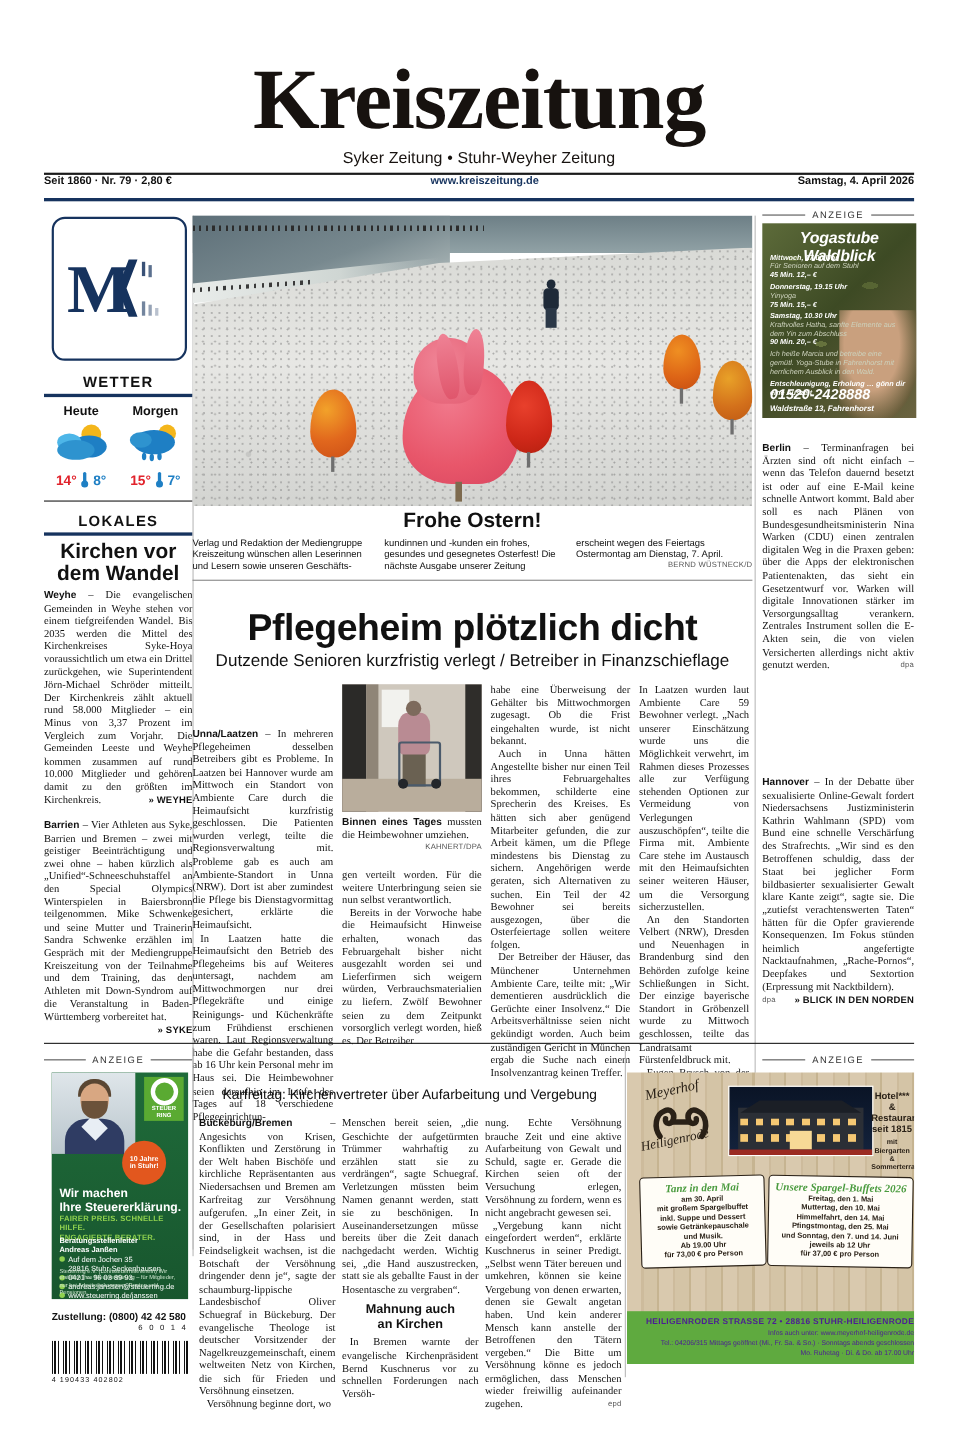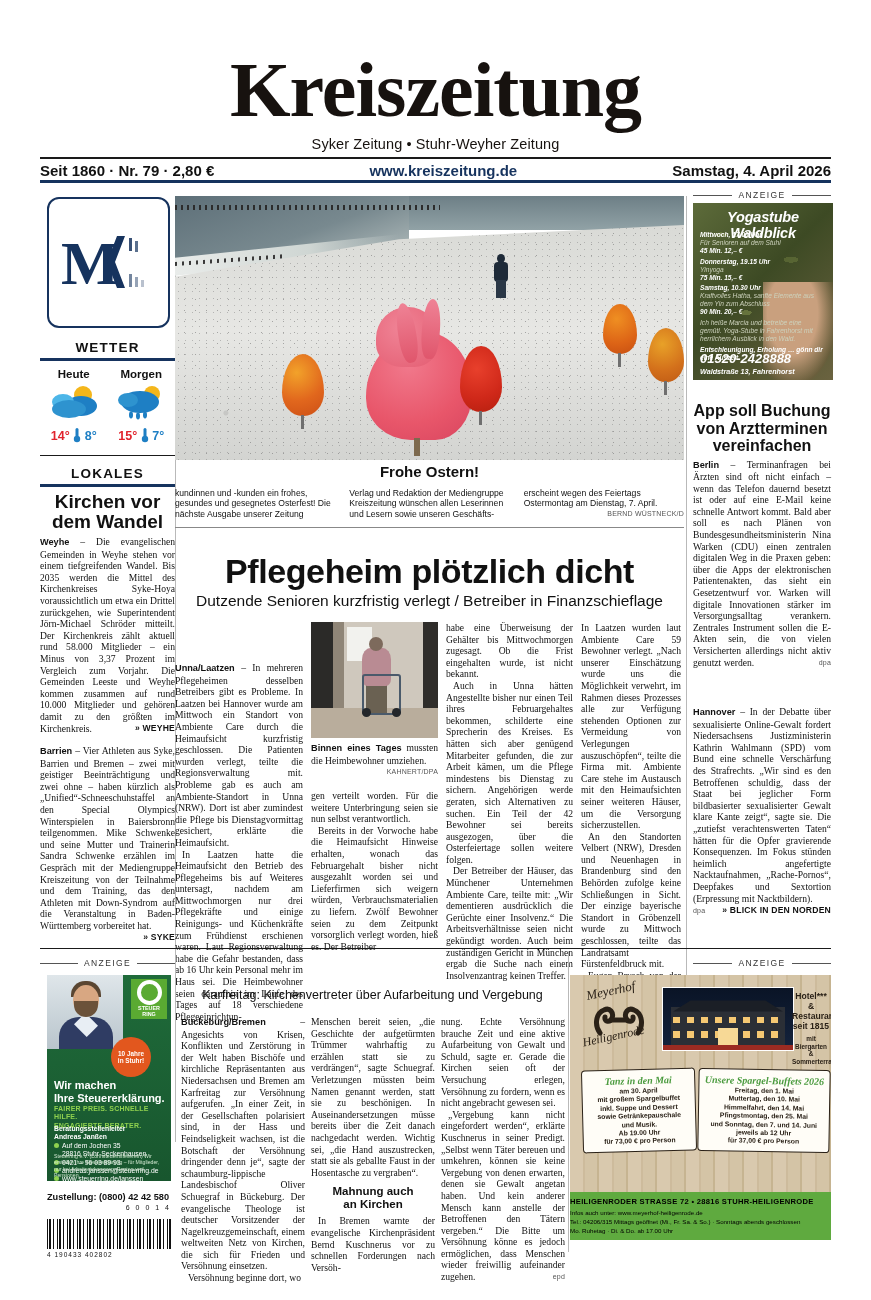--- a/index.html
+++ b/index.html
@@ -16,22 +16,22 @@
     font-family:"Liberation Serif", serif;
     font-size:78px;line-height:84px;font-weight:700;letter-spacing:-1px;
     color:#17120f;
   }
   .masthead-sub{
     font-size:14.5px;letter-spacing:.1px;margin-top:4px;color:#17120f;font-weight:400;
   }
   .mast-rule-top{position:absolute;left:40px;top:157px;width:791px;height:2px;background:#1a1a1a;}
   .mast-rule-bot{position:absolute;left:40px;top:180px;width:791px;height:3px;background:#16335e;}
   .mastbar{position:absolute;left:40px;top:159px;width:791px;height:20px;
-    display:flex;align-items:flex-end;justify-content:space-between;
-    font-size:15px;font-weight:700;}
+    display:flex;align-items:flex-start;justify-content:space-between;
+    font-size:10px;font-weight:700;}
   .mastbar .url{color:#16335e;}
 
   
   .col-rule{position:absolute;background:#b9b9b9;width:1px;}
   .hrule{position:absolute;background:#1a1a1a;height:1px;}
   .blue-rule{position:absolute;background:#16335e;height:2.5px;}
   .sec-label{font-size:13.5px;font-weight:700;letter-spacing:1.2px;text-align:center;}
   .anzeige{font-size:8.5px;letter-spacing:1.4px;color:#333;text-align:center;
            display:flex;align-items:center;gap:6px;justify-content:center;}
   .anzeige:before,.anzeige:after{content:"";flex:1;height:1px;background:#555;}
@@ -94,21 +94,21 @@
     background:radial-gradient(circle at 40% 35%,#f08496,#e45d72);
     border-radius:60% 56% 44% 48%/60% 58% 44% 44%;}
   .ear{position:absolute;width:18px;height:60px;border-radius:50% 50% 40% 40%;
     background:linear-gradient(#ef8295,#e0566c);}
   .ear.l{left:22px;top:-4px;transform:rotate(-9deg);}
   .ear.r{left:46px;top:-8px;transform:rotate(4deg);}
   .bunny-stand{position:absolute;left:56px;bottom:-16px;width:6px;height:18px;background:#7d6a4e;}
   .egg{position:absolute;border-radius:50% 50% 48% 48%/62% 62% 38% 38%;}
   .egg .stem{position:absolute;left:50%;bottom:-13px;margin-left:-2px;width:3px;height:14px;background:#6f6f6f;}
   .photo-caption{position:absolute;left:175px;top:463px;width:509px;text-align:center;
-    font-size:15px;font-weight:700;}
+    font-size:19px;font-weight:700;}
   .caption-cols{position:absolute;left:175px;top:488px;width:509px;display:flex;gap:14px;}
   .caption-cols .cc{flex:1;font-size:8.6px;line-height:10.4px;text-align:left;}
 
   
   .main-hl{position:absolute;left:175px;top:552px;width:509px;text-align:center;
     font-size:34px;font-weight:700;letter-spacing:-.4px;}
   .main-sub{position:absolute;left:175px;top:592px;width:509px;text-align:center;
     font-size:15.5px;font-weight:400;}
 
   
@@ -203,22 +203,22 @@
   .mh-winrow{position:absolute;left:8%;width:84%;height:10%;
     background:repeating-linear-gradient(90deg,#f5c873 0 7px,transparent 7px 14px);}
   .mh-side{position:absolute;left:222px;top:16px;width:38px;color:#2a2117;text-align:center;}
   .mh-side .a{font-size:8.6px;font-weight:700;line-height:10px;}
   .mh-side .b{font-size:6.4px;font-weight:700;line-height:7.6px;margin-top:4px;}
   .mh-card{position:absolute;background:#fffdf7;border:1.5px solid #2a2117;
     border-radius:4px;padding:5px 4px;text-align:center;color:#2a2117;}
   .mh-card .ct{font-family:"Liberation Serif",serif;font-style:italic;font-weight:700;
     font-size:10px;color:#4b9b3f;line-height:12px;}
   .mh-card .cl{font-size:6.8px;line-height:8.4px;font-weight:700;}
-  .mh-foot{position:absolute;left:0;bottom:0;width:261px;height:48px;background:#5faa3f;color:#000000;
-    text-align:left;padding-top:5px;box-sizing:border-box;}
+  .mh-foot{position:absolute;left:0;bottom:0;width:261px;height:48px;background:#5faa3f;color:#4c1d95;
+    text-align:right;padding-top:5px;box-sizing:border-box;}
   .mh-foot .f1{font-size:7.6px;font-weight:700;letter-spacing:.3px;}
   .mh-foot .f2{font-size:6.2px;margin-top:3px;line-height:8px;}
 </style>
 </head>
 <body>
 
 <div class="page">
 
   <div class="masthead">
     <div class="masthead-title">Kreiszeitung</div>
@@ -382,22 +382,22 @@
       </div>
     <div style="position:absolute;left:62.5%;top:22%;width:16px;height:44px;">
       <div style="position:absolute;left:4px;top:0;width:8px;height:9px;background:#1e2a38;border-radius:50%;"></div>
       <div style="position:absolute;left:1px;top:8px;width:14px;height:20px;background:#1e2a38;border-radius:4px;"></div>
       <div style="position:absolute;left:3px;top:26px;width:10px;height:18px;background:#2a3746;"></div>
     </div>
   </div>
 
   <div class="photo-caption">Frohe Ostern!</div>
   <div class="caption-cols">
+    <div class="cc">Verlag und Redaktion der Mediengruppe Kreiszeitung wünschen allen Leserinnen und Lesern sowie unseren Geschäfts-</div>
     <div class="cc">kundinnen und -kunden ein frohes, gesundes und gesegnetes Osterfest! Die nächste Ausgabe unserer Zeitung</div>
-    <div class="cc">Verlag und Redaktion der Mediengruppe Kreiszeitung wünschen allen Leserinnen und Lesern sowie unseren Geschäfts-</div>
     <div class="cc">
       <span>erscheint wegen des Feiertags Ostermontag am Dienstag, 7. April.</span>
       <span class="credit">BERND WÜSTNECK/D</span>
     </div>
   </div>
   <div class="hrule" style="left:175px;top:527px;width:509px;background:#888;"></div>
 
   <div class="main-hl">Pflegeheim plötzlich dicht</div>
   <div class="main-sub">Dutzende Senioren kurzfristig verlegt / Betreiber in Finanzschieflage</div>
 
@@ -459,23 +459,20 @@
       <div class="dim">Kraftvolles Hatha, sanfte Elemente aus dem Yin zum Abschluss</div>
       <div class="b">90 Min. 20,– €</div>
       <div class="dim" style="margin-top:3px">Ich heiße Marcia und betreibe eine gemütl. Yoga-Stube in Fahrenhorst mit herrlichem Ausblick in den Wald.</div>
       <div class="b" style="margin-top:3px">Entschleunigung, Erholung … gönn dir eine Auszeit</div>
     </div>
     <div class="phone">01520-2428888</div>
     <div class="addr">Waldstraße 13, Fahrenhorst</div>
   </div>
 
   <div style="position:absolute;left:693px;top:402px;width:138px;">
-    <div class="hl-local" style="font-size:16px;line-height:17.5px;white-space:pre-line;">App soll Buchung
-von Arztterminen
-vereinfachen</div>
     <div class="body-text">
       <p class="first"><span class="lead">Berlin</span><span> – Terminanfragen bei Ärzten sind oft nicht einfach – wenn das Telefon dauernd besetzt ist oder auf eine E-Mail keine schnelle Antwort kommt. Bald aber soll es nach Plänen von Bundesgesundheitsministerin Nina Warken (CDU) einen zentralen digitalen Weg in die Praxen geben: über die Apps der elektronischen Patientenakten, das sieht ein Gesetzentwurf vor. Warken will digitale Innovationen stärker im Versorgungsalltag verankern. Zentrales Instrument sollen die E-Akten sein, die von vielen Versicherten allerdings nicht aktiv genutzt werden.</span>
         <span class="credit">dpa</span></p>
     </div>
   </div>
 
   <div style="position:absolute;left:693px;top:706px;width:138px;">
     <div class="body-text">
       <p class="first"><span class="lead">Hannover</span><span> – In der Debatte über sexualisierte Online-Gewalt fordert Niedersachsens Justizministerin Kathrin Wahlmann (SPD) vom Bund eine schnelle Verschärfung des Strafrechts. „Wir sind es den Betroffenen schuldig, dass der Staat bei jeglicher Form bildbasierter sexualisierter Gewalt klare Kante zeigt“, sagte sie. Die „zutiefst verachtenswerten Taten“ hätten für die Opfer gravierende Konsequenzen. Im Fokus stünden heimlich angefertigte Nacktaufnahmen, „Rache-Pornos“, Deepfakes und Sextortion (Erpressung mit Nacktbildern).</span></p>
       <p style="text-indent:0;margin-top:1px;">

